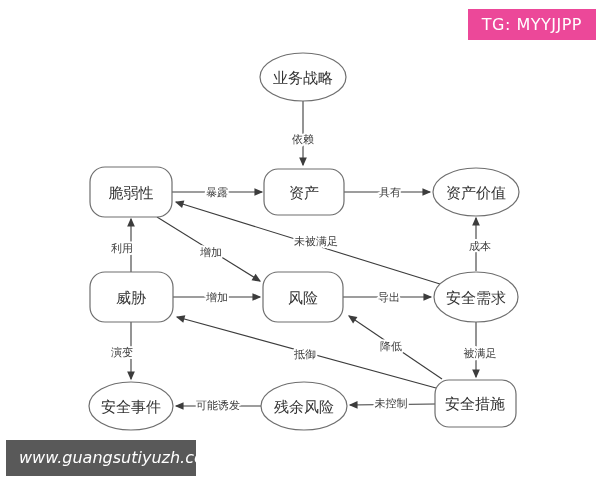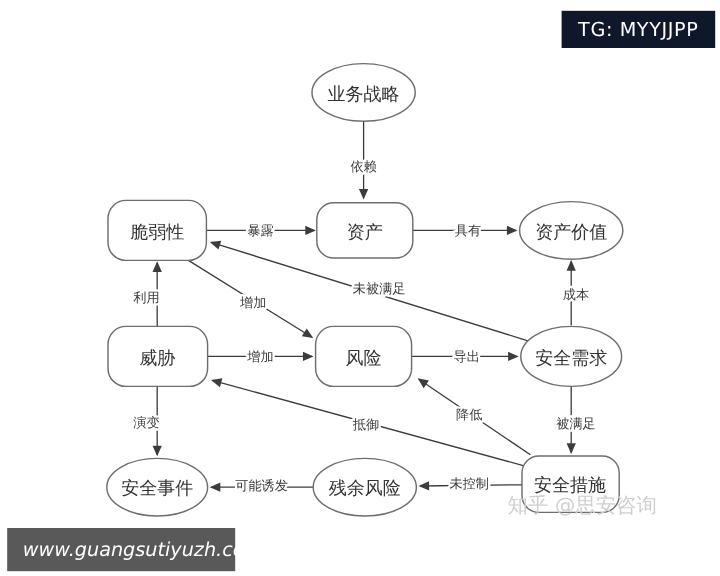--- a/index.html
+++ b/index.html
@@ -23,21 +23,21 @@
   .edge-label {
     font-size: 11px; fill: #3c3c3c;
     text-anchor: middle; dominant-baseline: central;
     paint-order: stroke; stroke: #ffffff; stroke-width: 4px; stroke-linejoin: round;
     font-family: "DejaVu Sans", "Liberation Sans", sans-serif;
   }
 
   .badge {
     position: absolute; top: 9px; right: 4px;
     height: 31px; line-height: 31px;
-    background: #0f172a; color: #ffffff;
+    background: #ec4899; color: #ffffff;
     font-size: 16px; padding: 0 14px;
     letter-spacing: 0.5px;
   }
   .footer-bar {
     position: absolute; left: 6px; top: 440px;
     width: 190px; height: 36px; line-height: 36px;
     background: #595959; color: #ffffff;
     font-size: 16px; padding-left: 13px;
     box-sizing: border-box; white-space: nowrap; font-style: italic;
   }
@@ -185,16 +185,15 @@
       </g>
 
       <g>
         <rect class="node-shape" x="435" y="380" width="81" height="47" rx="14"></rect>
         <text class="node-label" x="475" y="404">安全措施</text>
       </g>
     </g>
   </svg>
 
   
-  <div class="watermark">知乎 @思安咨询</div>
   <div class="badge">TG: MYYJJPP</div>
   <div class="footer-bar">www.guangsutiyuzh.com</div>
 </div>
 
 </body></html>

